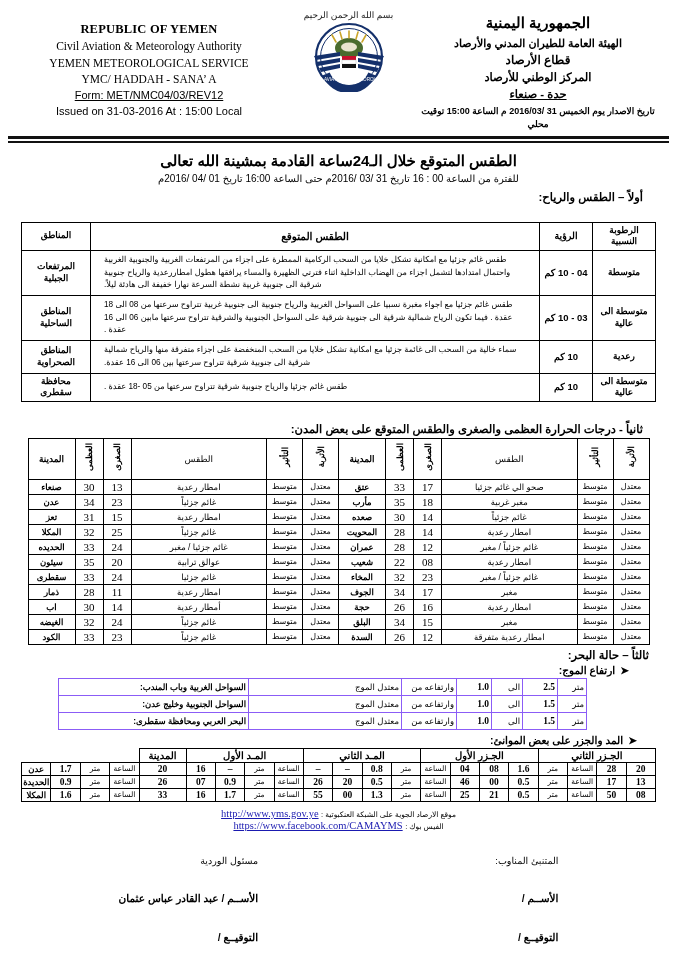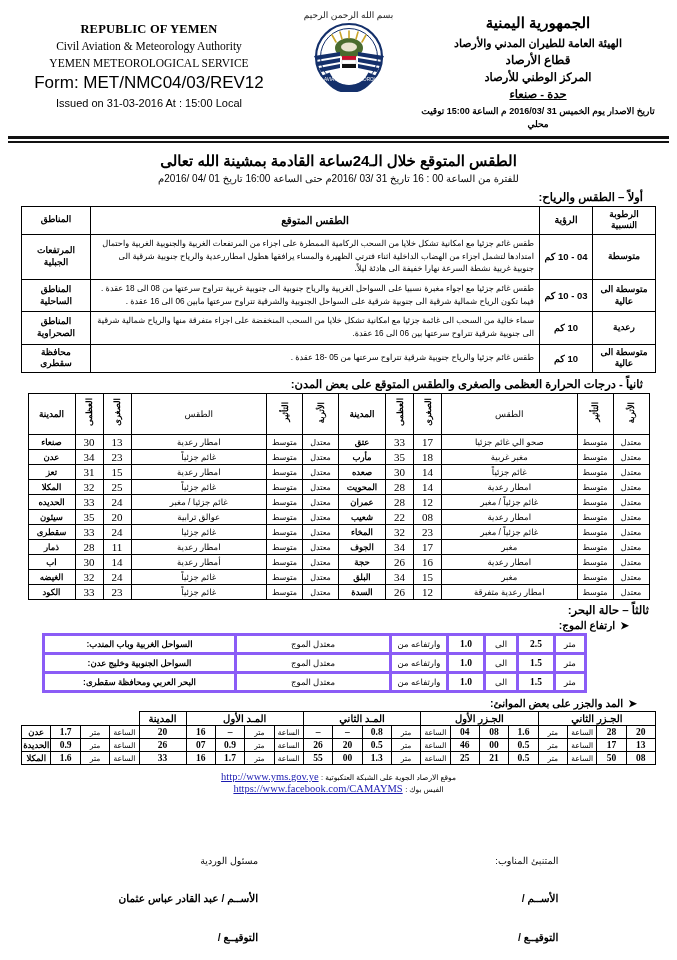--- a/index.html
+++ b/index.html
@@ -12,21 +12,21 @@
   }
   .page{position:relative;width:677px;height:960px;padding:0;box-sizing:border-box;}
 
   
   .header{display:flex;align-items:flex-start;justify-content:space-between;padding:8px 14px 0 14px;direction:ltr;}
   .hdr-left{text-align:center;font-family:"Liberation Serif", serif;line-height:1.45;padding-top:12px;width:270px;}
   .hdr-left .l1{font-size:12.5px;font-weight:bold;letter-spacing:.2px;}
   .hdr-left .l2{font-size:11.5px;}
   .hdr-left .l3{font-size:11.5px;}
   .hdr-left .l4{font-size:11.5px;}
-  .hdr-left .l5{font-size:17px;font-family:"Liberation Sans",sans-serif;}
+  .hdr-left .l5{font-size:11px;font-family:"Liberation Sans",sans-serif;text-decoration:underline;}
   .hdr-left .l6{font-size:11px;font-family:"Liberation Sans",sans-serif;}
 
   .hdr-mid{width:120px;text-align:center;padding-top:2px;}
   .basmala{font-size:9px;color:#222;letter-spacing:1px;}
   .emblem{margin:2px auto 0 auto;width:86px;height:70px;position:relative;}
 
   .hdr-right{width:250px;text-align:center;direction:rtl;line-height:1.5;padding-top:4px;}
   .hdr-right .r1{font-size:15px;font-weight:bold;}
   .hdr-right .r2{font-size:11px;font-weight:bold;}
   .hdr-right .r3{font-size:12px;font-weight:bold;}
@@ -40,46 +40,46 @@
   .main-title{text-align:center;font-size:15px;font-weight:bold;margin:9px 0 3px 0;}
   .sub-title{text-align:center;font-size:10px;margin-bottom:6px;}
   .sec-head{font-size:11.5px;font-weight:bold;text-align:right;padding:0 34px 2px 0;}
   .sec-head2{font-size:11.5px;font-weight:bold;text-align:right;padding:4px 34px 2px 0;}
   .sec-head3{font-size:11.5px;font-weight:bold;text-align:right;padding:3px 28px 1px 0;}
   .bullet-line{font-size:10.5px;font-weight:bold;text-align:right;padding:1px 48px 2px 0;}
   .bullet-line .bl{display:inline-block;margin-left:5px;}
 
   
   table{border-collapse:collapse;}
-  .t1{width:635px;margin:0 auto;table-layout:fixed;}
+  .t1{width:635px;margin:16px auto;table-layout:fixed;}
   .t1 th,.t1 td{border:1px solid #000;padding:2px 3px;vertical-align:middle;}
   .t1 th{font-size:9.5px;font-weight:bold;text-align:center;}
   .t1 .c-region{width:62px;font-size:9px;font-weight:bold;text-align:center;line-height:1.3;}
-  .t1 .c-desc{font-size:8.2px;text-align:right;line-height:1.55;padding:3px 5px;}
+  .t1 .c-desc{font-size:8.2px;text-align:left;line-height:1.55;padding:3px 13px;}
   .t1 .c-vis{width:46px;font-size:9.5px;font-weight:bold;text-align:center;line-height:1.25;}
   .t1 .c-hum{width:56px;font-size:9px;font-weight:bold;text-align:center;line-height:1.3;}
   .t1 .h-desc{font-size:10.5px;}
 
   
   .t2{width:622px;margin:0 auto;table-layout:fixed;}
   .t2 th,.t2 td{border:1px solid #000;text-align:center;vertical-align:middle;padding:1px 2px;}
   .t2 th{height:38px;}
   .vrt{writing-mode:vertical-rl;transform:rotate(180deg);font-size:8.5px;font-weight:bold;white-space:nowrap;display:inline-block;}
   .t2 .hcity{width:42px;font-size:9px;font-weight:bold;}
   .t2 .hnum{width:23px;}
   .t2 .hwx{font-size:9px;font-weight:normal;}
   .t2 .hsm{width:31px;}
   .t2 td.city{font-size:8.5px;font-weight:bold;}
   .t2 td.num{font-size:11px;font-family:"Liberation Serif",serif;margin-left:16px;}
   .t2 td.wx{font-size:8.5px;}
   .t2 td.sm{font-size:8px;}
 
   
   .t3{width:510px;margin:0 auto 0 auto;margin-right:90px;table-layout:fixed;}
-  .t3 td{border:3px solid #8b5cf6;text-align:center;font-size:8.5px;padding:3px 2px;}
+  .t3 td{border:1px solid #8b5cf6;font-size:8.5px;padding:3px 2px;}
   .t3 .coast{width:185px;font-weight:bold;}
   .t3 .state{width:148px;}
   .t3 .lab{width:50px;}
   .t3 .val{width:30px;font-weight:bold;font-family:"Liberation Serif",serif;font-size:9.5px;}
   .t3 .ila{width:26px;}
   .t3 .unit{width:24px;}
 
   
   .t4{width:635px;margin:0 auto;table-layout:fixed;}
   .t4 th,.t4 td{border:1px solid #000;text-align:center;vertical-align:middle;padding:1px 1px;}
@@ -110,20 +110,21 @@
 <body>
 
 <div class="page">
 
   <div class="header">
 
     <div class="hdr-left">
       <div class="l1">REPUBLIC OF YEMEN</div>
       <div class="l2">Civil Aviation &amp; Meteorology Authority</div>
       <div class="l3">YEMEN METEOROLOGICAL SERVICE</div>
+      <div class="l4">YMC/ HADDAH - SANA’ A</div>
       <div class="l5">Form: MET/NMC04/03/REV12</div>
       <div class="l6">Issued on  31-03-2016  At : 15:00  Local</div>
     </div>
 
     <div class="hdr-mid">
       <div class="basmala">بسم الله الرحمن الرحيم</div>
       <div class="emblem">
         <svg width="86" height="70" viewBox="0 0 86 70" xmlns="http://www.w3.org/2000/svg">
           <circle cx="43" cy="35" r="33" fill="none" stroke="#14306b" stroke-width="2.2"></circle>
           <circle cx="43" cy="35" r="28.5" fill="none" stroke="#14306b" stroke-width="1"></circle>

